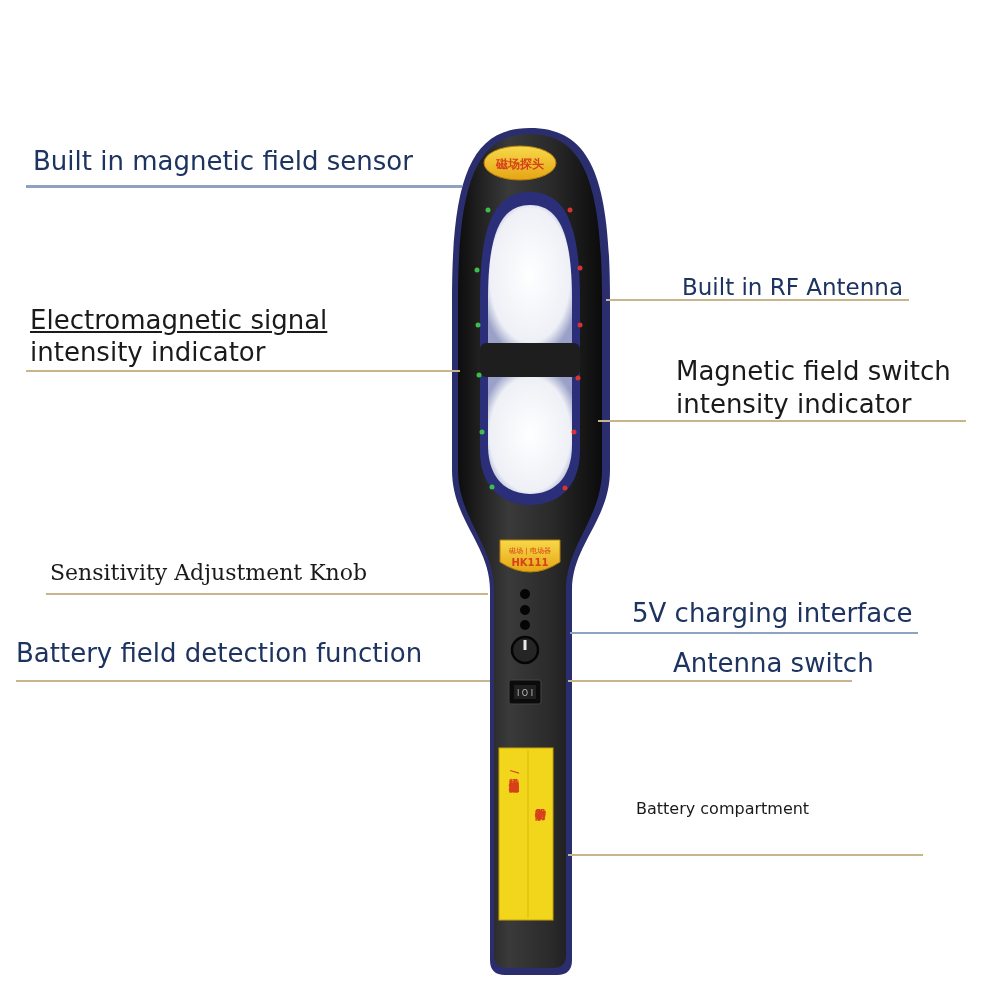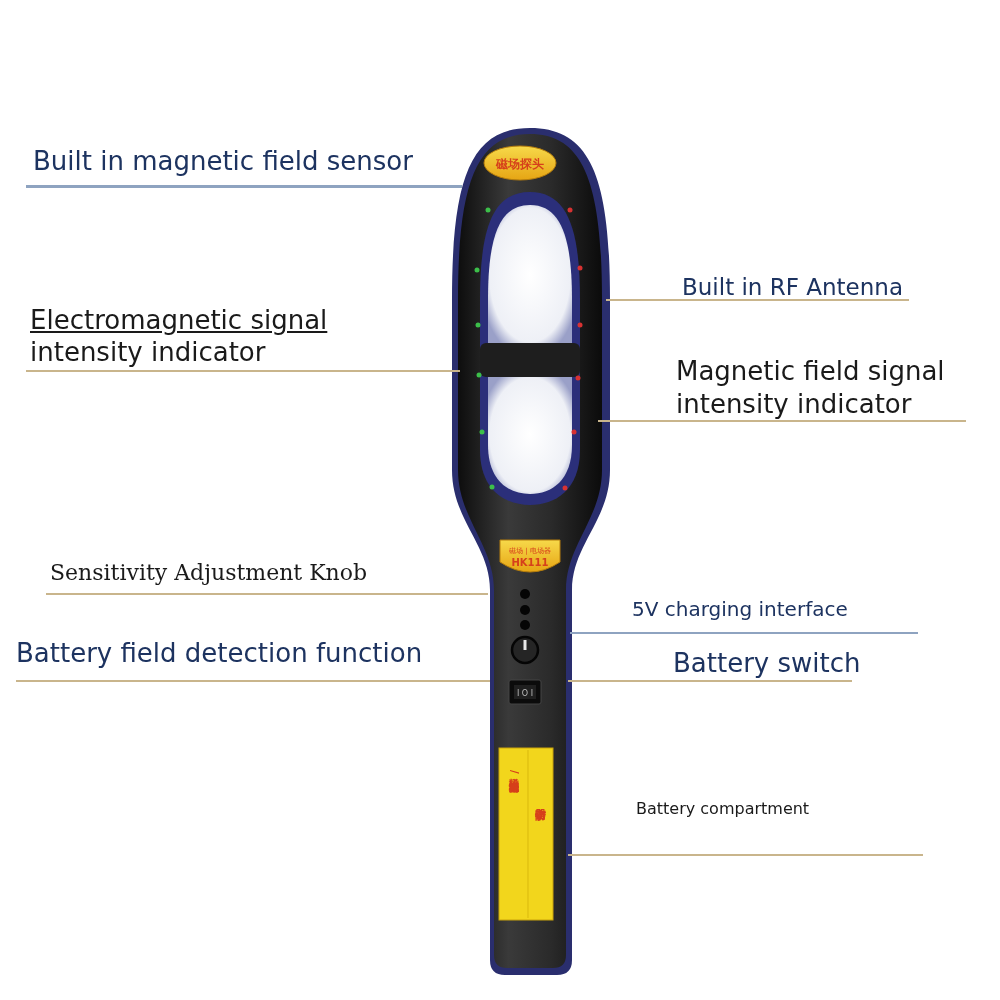--- a/index.html
+++ b/index.html
@@ -91,30 +91,30 @@
 <div class="label navy" style="left:33px;top:146px;font-size:26px;">Built in magnetic field sensor</div>
 <div class="rule blue" style="left:26px;top:185px;width:436px;"></div>
 
 <div class="label navy" style="left:682px;top:266px;font-size:23px;margin-top:8px;">Built in RF Antenna</div>
 <div class="rule tan" style="left:606px;top:299px;width:303px;height:2px;"></div>
 
 <div class="label black" style="left:30px;top:305px;font-size:26px;text-decoration:underline;">Electromagnetic signal</div>
 <div class="label black" style="left:30px;top:337px;font-size:26px;">intensity indicator</div>
 <div class="rule tan" style="left:26px;top:370px;width:434px;height:2px;"></div>
 
-<div class="label black" style="left:676px;top:356px;font-size:26px;">Magnetic field signal</div>
+<div class="label black" style="left:676px;top:356px;font-size:26px;">Magnetic field switch</div>
 <div class="label black" style="left:676px;top:389px;font-size:26px;">intensity indicator</div>
 <div class="rule tan" style="left:598px;top:420px;width:368px;height:2px;"></div>
 
 <div class="label black serif" style="left:50px;top:560px;font-size:22px;">Sensitivity Adjustment Knob</div>
 <div class="rule tan" style="left:46px;top:593px;width:442px;height:2px;"></div>
 
-<div class="label navy" style="left:632px;top:598px;font-size:20px;">5V charging interface</div>
+<div class="label navy" style="left:632px;top:598px;font-size:26px;">5V charging interface</div>
 <div class="rule blue" style="left:570px;top:632px;width:348px;height:2px;"></div>
 
 <div class="label navy" style="left:16px;top:638px;font-size:26px;">Battery field detection function</div>
 <div class="rule tan" style="left:16px;top:680px;width:474px;height:2px;"></div>
 
-<div class="label navy" style="left:673px;top:648px;font-size:26px;">Battery switch</div>
+<div class="label navy" style="left:673px;top:648px;font-size:26px;">Antenna switch</div>
 <div class="rule tan" style="left:568px;top:680px;width:284px;height:2px;"></div>
 
 <div class="label black" style="left:636px;top:800px;font-size:16px;">Battery compartment</div>
 <div class="rule tan" style="left:568px;top:854px;width:355px;height:2px;"></div>
 
 </body></html>

